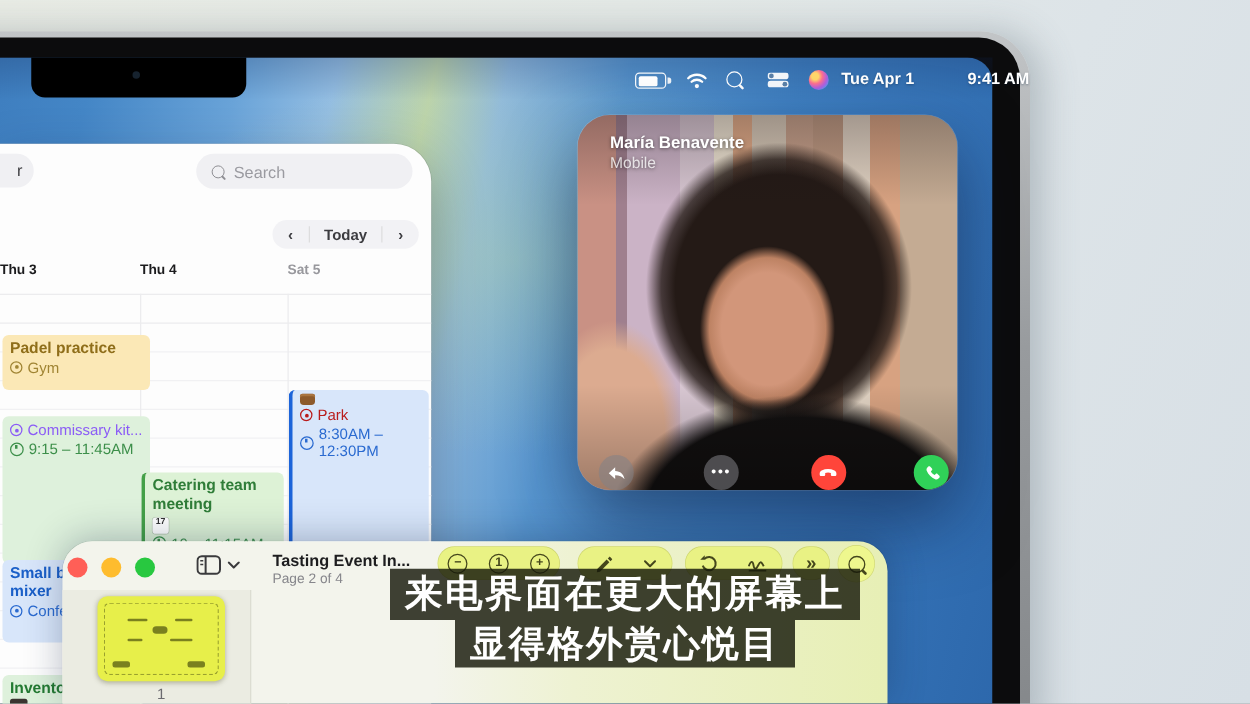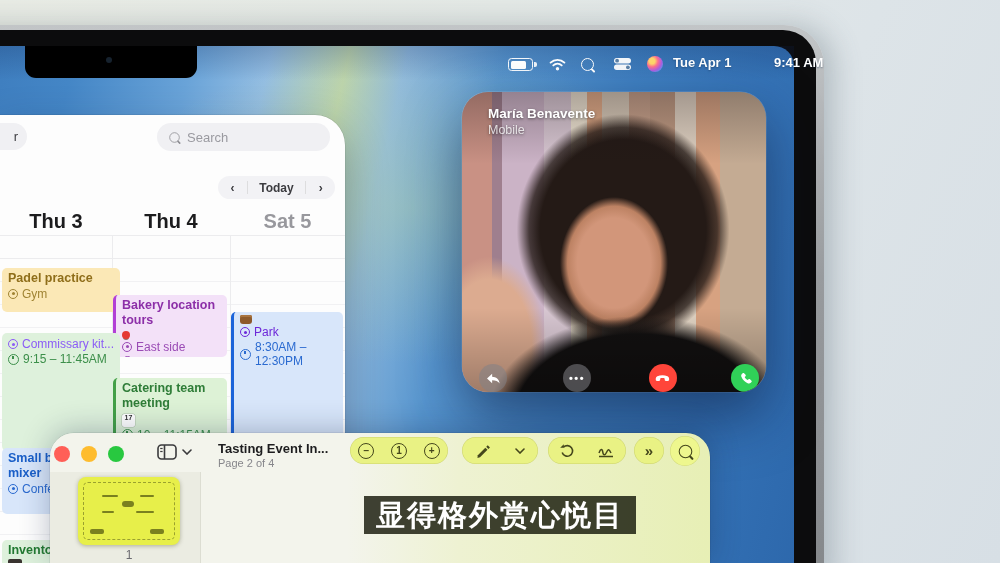--- a/index.html
+++ b/index.html
@@ -33,21 +33,21 @@
   .siri{left:647px;top:56px;width:16px;height:16px;border-radius:50%;
     background:radial-gradient(circle at 32% 32%,#ffd86b 0 18%,#ff6f91 38%,#b05fe0 62%,#3fa9f5 88%)}
 
   
   .cal{left:0;top:115px;width:345px;height:448px;border-top-right-radius:30px;background:#fdfdfd;
     box-shadow:0 16px 40px rgba(20,35,70,.35),0 0 0 .5px rgba(0,0,0,.12)}
   .pill{background:#f0f0f3;border-radius:14px;color:#9a9aa0}
   .seg{display:flex;align-items:center;background:#f2f2f5;border-radius:12px;color:#3c3c40;font-size:12px;font-weight:600}
   .seg .s{flex:1;text-align:center}
   .seg .dv{width:1px;height:13px;background:#ddddde}
-  .dayhdr{font-size:20px;font-weight:700;text-align:center}
+  .dayhdr{font-size:11px;font-weight:700;text-align:left}
   .gl{background:#ececee;height:1px}
   .gv{background:#ececee;width:1px}
   .hl{background:#f1f1f3;height:1px}
 
   .ev{border-radius:5px;padding:3px 6px;line-height:1.18;font-size:12.5px;overflow:hidden}
   .ev .t{font-weight:700;margin-bottom:1px;display:flex;flex-wrap:wrap;align-items:center;gap:3px}
   .ev .dl{display:flex;align-items:center;gap:4px;font-size:12px;font-weight:500;margin-top:1px}
   .loc-ic{width:8px;height:8px;border:1.3px solid currentColor;border-radius:50%;display:inline-block;position:relative;flex:none}
   .loc-ic::after{content:"";position:absolute;left:50%;top:50%;width:3px;height:3px;margin:-1.5px 0 0 -1.5px;background:currentColor;border-radius:50%}
   .clk-ic{width:9px;height:9px;border:1.3px solid currentColor;border-radius:50%;display:inline-block;position:relative;flex:none}
@@ -185,40 +185,26 @@
   <div class="abs ev" style="left:2px;top:268px;width:106px;height:38px;background:#fbe8b6;color:#8f6e1a">
     <div class="t">
         <span>Padel practice</span>
       </div>
     <div class="dl" style="color:#a08433">
         <span class="loc-ic"></span>
         <span>Gym</span>
       </div>
   </div>
 
-  <div class="abs ev" style="left:113px;top:295px;width:114px;height:62px;background:#f3e1f8;color:#8c2fa8;border-left:3px solid #b23fd6;box-sizing:border-box">
-    <div class="t">
-        <span>Bakery location tours</span>
-        <span class="pin-em"></span>
-      </div>
-    <div class="dl" style="color:#9a4bb5">
-        <span class="loc-ic"></span>
-        <span>East side</span>
-      </div>
-    <div class="dl" style="color:#9a4bb5">
-        <span class="clk-ic"></span>
-        <span>8 – 10AM</span>
-      </div>
-  </div>
 
   <div class="abs ev" style="left:231px;top:312px;width:112px;height:130px;background:#d8e6fa;color:#1a5fc8;border-left:3px solid #1c64d9;box-sizing:border-box">
     <div class="t">
         <span class="basket-em"></span>
       </div>
-    <div class="dl" style="color:#6d28d9">
+    <div class="dl" style="color:#b91c1c">
         <span class="loc-ic"></span>
         <span>Park</span>
       </div>
     <div class="dl" style="color:#2a6ad0">
         <span class="clk-ic"></span>
         <span>8:30AM – 12:30PM</span>
       </div>
   </div>
 
   <div class="abs ev" style="left:2px;top:333px;width:106px;height:112px;background:#def1dc;color:#237a32">
@@ -353,15 +339,16 @@
     <div class="tbar" style="left:62px;top:18px;width:14px;height:2px"></div>
     <div class="tbar" style="left:24px;top:34px;width:12px;height:2px"></div>
     <div class="tbar" style="left:58px;top:34px;width:18px;height:2px"></div>
     <div class="tbar" style="left:44px;top:24px;width:12px;height:6px;border-radius:3px"></div>
     <div class="tbar" style="left:12px;top:52px;width:14px;height:5px;border-radius:2px"></div>
     <div class="tbar" style="left:72px;top:52px;width:14px;height:5px;border-radius:2px"></div>
   </div>
   <div class="abs" style="left:78px;top:548px;width:102px;text-align:center;color:#6b6b70;font-size:12px">1</div>
 
 
+  <div class="abs cap" style="left:500px;top:455px;transform:translateX(-50%);font-size:30px;line-height:41px;padding:0 12px">来电界面在更大的屏幕上</div>
   <div class="abs cap" style="left:500px;top:496px;transform:translateX(-50%);font-size:29px;line-height:38px;padding:0 12px">显得格外赏心悦目</div>
 
 </div>
 
 </body></html>

